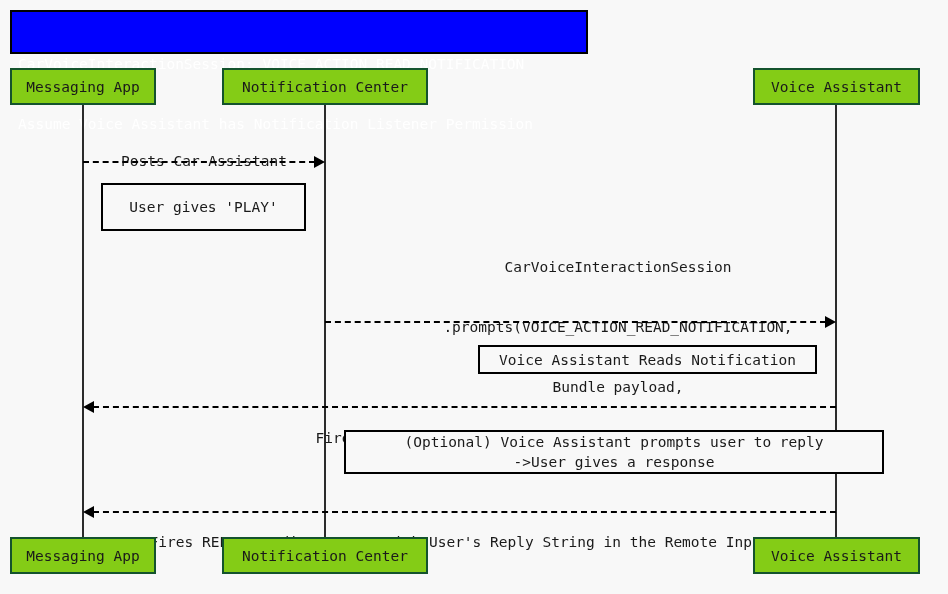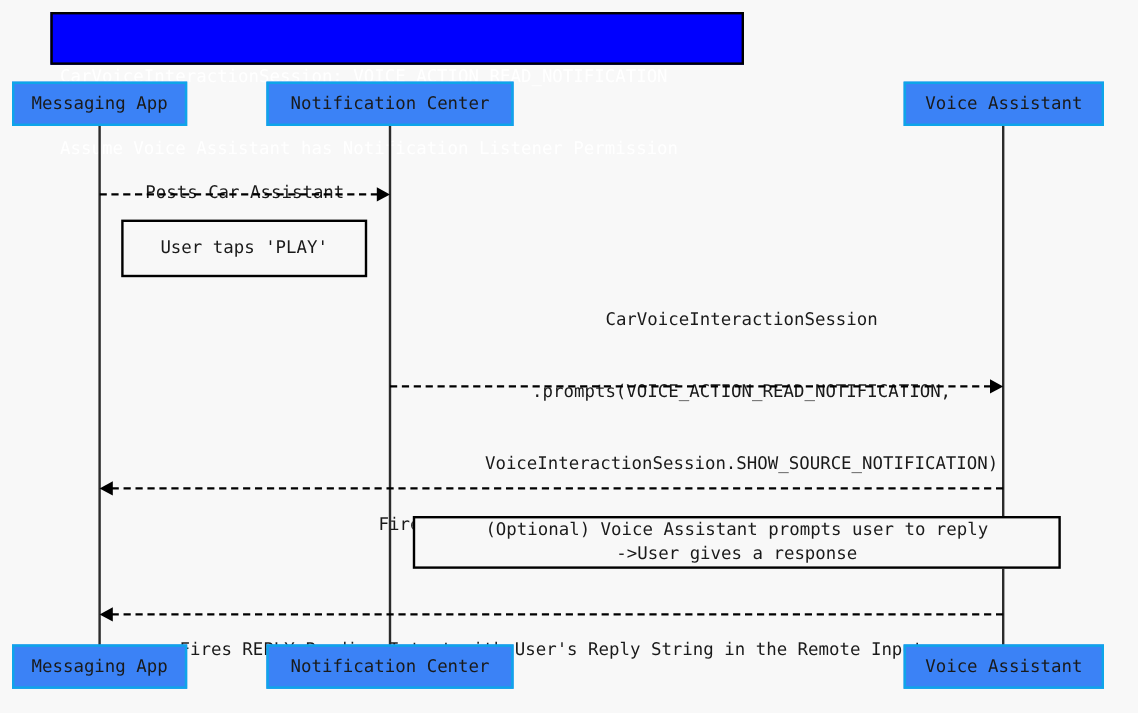--- a/index.html
+++ b/index.html
@@ -27,29 +27,28 @@
     width: 578px;
     height: 44px;
     background: #0000ff;
     border: 2px solid #000000;
     box-sizing: border-box;
     color: #ffffff;
     font-size: 14.5px;
     line-height: 20px;
     padding: 2px 4px 0 6px;
     white-space: pre;
-    margin-left: 32px;
   }
   .title-line { display: block; }
 
   
   .participant {
     position: absolute;
-    border: 2px solid #0ea5e9;
-    background: #3b82f6;
+    border: 2px solid #14532d;
+    background: #84cc16;
     box-sizing: border-box;
     display: flex;
     align-items: center;
     justify-content: center;
     font-size: 14.5px;
     color: #1a1a1a;
     white-space: nowrap;
     height: 37px;
   }
 
@@ -136,31 +135,35 @@
   </div>
 
   <div class="msg-label" style="left:83px; top:111px; width:242px;">
     <span>Posts Car Assistant</span>
     <span>Messaging Notification</span>
   </div>
   <div class="msg-line" style="left:83px; top:161px; width:232px;"></div>
   <div class="arrow-head arrow-right" style="left:314px; top:156px;"></div>
 
   <div class="note" style="left:101px; top:183px; width:205px; height:48px;">
-    <span class="note-line">User taps 'PLAY'</span>
+    <span class="note-line">User gives 'PLAY'</span>
   </div>
 
   <div class="msg-label" style="left:325px; top:217px; width:586px;">
     <span>CarVoiceInteractionSession</span>
     <span>.prompts(VOICE_ACTION_READ_NOTIFICATION,</span>
+    <span>Bundle payload,</span>
     <span>VoiceInteractionSession.SHOW_SOURCE_NOTIFICATION)</span>
   </div>
   <div class="msg-line" style="left:325px; top:321px; width:501px;"></div>
   <div class="arrow-head arrow-right" style="left:825px; top:316px;"></div>
 
+  <div class="note" style="left:478px; top:345px; width:339px; height:29px;">
+    <span class="note-line">Voice Assistant Reads Notification</span>
+  </div>
 
   <div class="msg-label" style="left:83px; top:388px; width:753px;">
     <span>Fires MARK_AS_READ Pending Intent</span>
   </div>
   <div class="msg-line" style="left:93px; top:406px; width:743px;"></div>
   <div class="arrow-head arrow-left" style="left:83px; top:401px;"></div>
 
   <div class="note" style="left:344px; top:430px; width:540px; height:44px;">
     <span class="note-line">(Optional) Voice Assistant prompts user to reply</span>
     <span class="note-line">-&gt;User gives a response</span>

